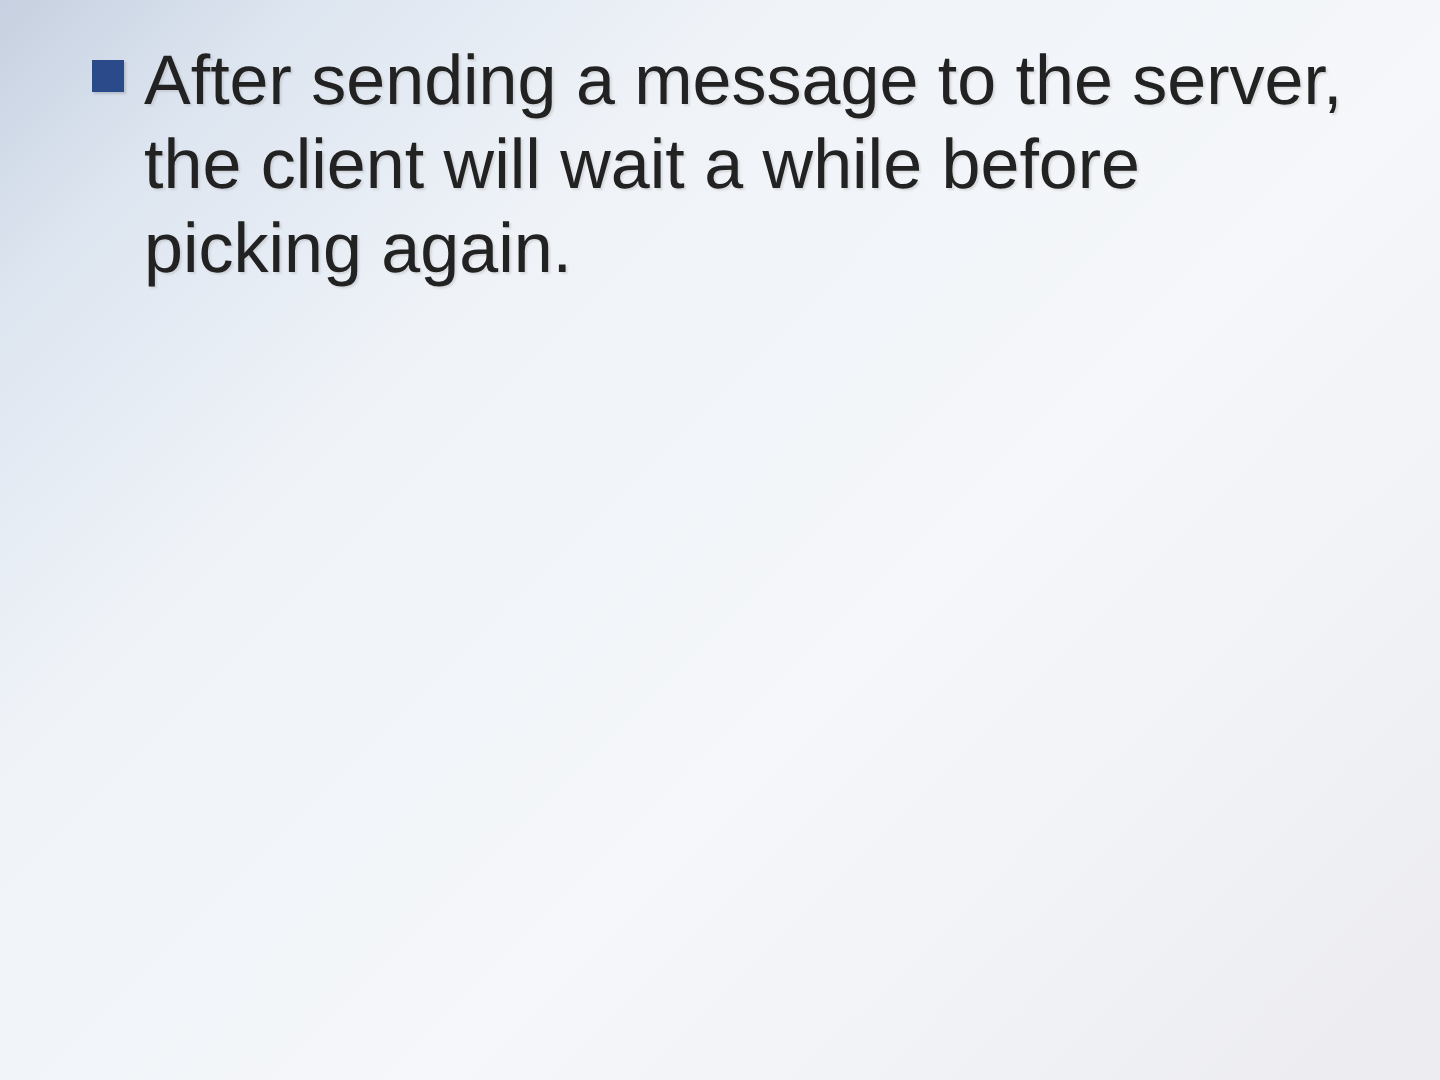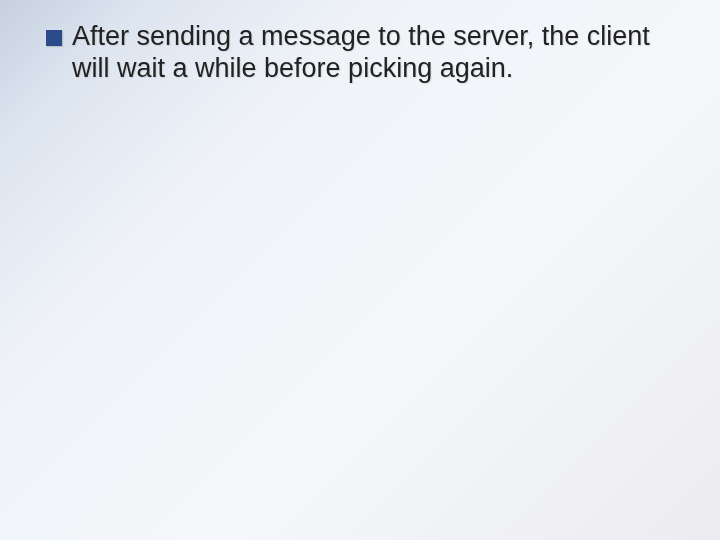--- a/index.html
+++ b/index.html
@@ -37,21 +37,21 @@
     flex: 0 0 auto;
     width: 16px;
     height: 16px;
     background: #2a4a8a;
     margin-top: 10px;
     margin-right: 10px;
     box-shadow: 1px 1px 1px rgba(100,100,100,0.25);
   }
   .bullet-text {
     flex: 1 1 auto;
-    font-size: 27px;
+    font-size: 35px;
     color: #222;
     line-height: 1.2;
     text-shadow: 1px 1px 1px rgba(160,160,160,0.3);
   }
 </style>
 </head>
 <body>
 
 <div class="slide">
 

